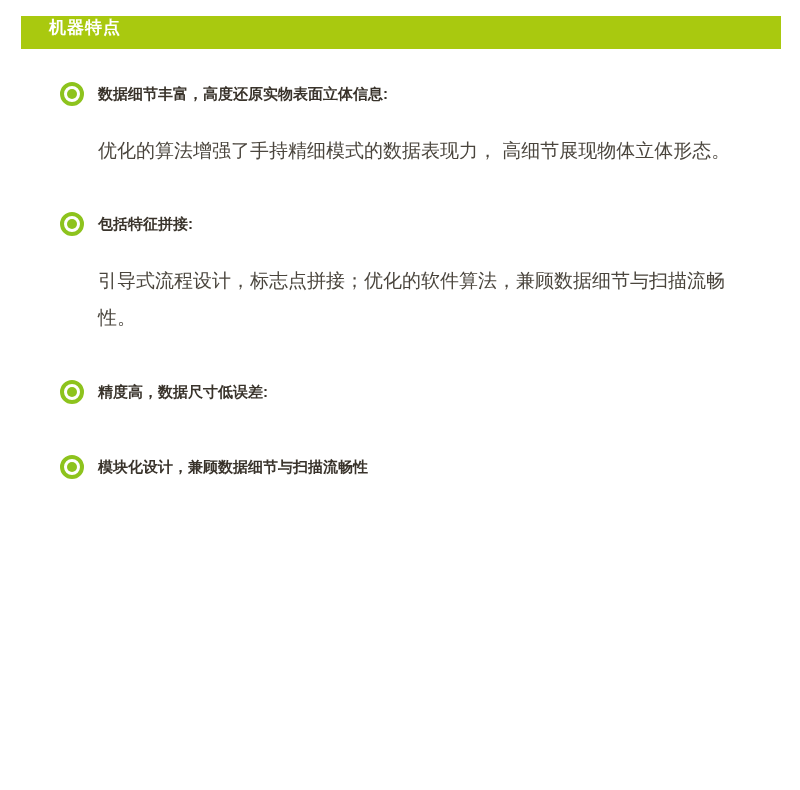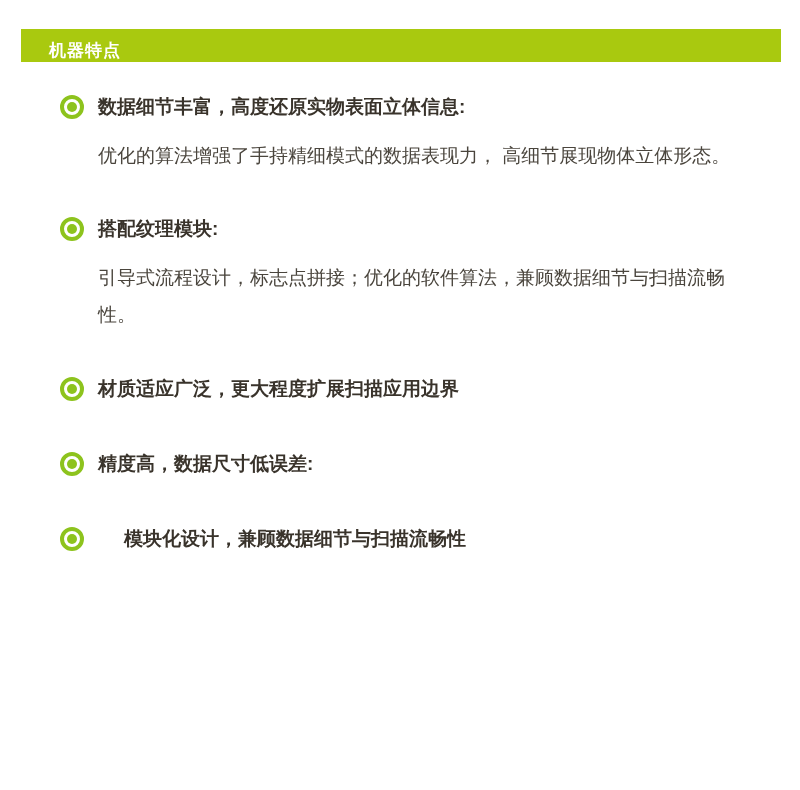--- a/index.html
+++ b/index.html
@@ -11,25 +11,25 @@
     overflow: hidden;
     background: var(--background, #ffffff);
   }
   .page {
     width: 800px;
     height: 790px;
     position: relative;
     overflow: hidden;
   }
   .section-header {
-    margin: 29px 19px 0 21px;
+    margin: 16px 19px 0 21px;
     height: 33px;
     background: var(--accent-bar, #a9c90f);
     display: flex;
-    align-items: flex-end;
+    align-items: flex-start;
     padding-left: 28px;
   }
   .section-header .header-title {
     color: var(--header-text, #ffffff);
     font-size: 17px;
     font-weight: 700;
     letter-spacing: 1px;
   }
   .content {
     padding: 31px 40px 0 60px;
@@ -56,27 +56,27 @@
     justify-content: center;
   }
   .bullet-dot {
     width: 10px;
     height: 10px;
     border-radius: 50%;
     background: var(--accent-icon, #8dc31d);
   }
   .feature-text { max-width: 660px; }
   .feature-title {
-    font-size: 19px;
+    font-size: 15px;
     font-weight: 700;
     line-height: 28px;
     color: var(--title-text, #39332b);
   }
   .feature-body {
-    margin-top: 16px;
+    margin-top: 24px;
     font-size: 19px;
     font-weight: 400;
     line-height: 37px;
     color: var(--body-text, #4a453d);
     white-space: pre-line;
   }
   .feature-body:empty { display: none; }
 </style>
 </head>
 <body>
@@ -97,34 +97,25 @@
         <div class="feature-title">数据细节丰富，高度还原实物表面立体信息:</div>
         <div class="feature-body">优化的算法增强了手持精细模式的数据表现力， 高细节展现物体立体形态。</div>
       </div>
     </div>
 
     <div class="feature">
       <span class="bullet">
           <span class="bullet-dot"></span>
         </span>
       <div class="feature-text">
-        <div class="feature-title">搭配纹理模块:</div>
+        <div class="feature-title">包括特征拼接:</div>
         <div class="feature-body">引导式流程设计，标志点拼接；优化的软件算法，兼顾数据细节与扫描流畅性。</div>
       </div>
     </div>
 
-    <div class="feature">
-      <span class="bullet">
-          <span class="bullet-dot"></span>
-        </span>
-      <div class="feature-text">
-        <div class="feature-title">材质适应广泛，更大程度扩展扫描应用边界</div>
-
-      </div>
-    </div>
 
 
     <div class="feature">
       <span class="bullet">
           <span class="bullet-dot"></span>
         </span>
       <div class="feature-text">
         <div class="feature-title">精度高，数据尺寸低误差:</div>
       </div>
     </div>

